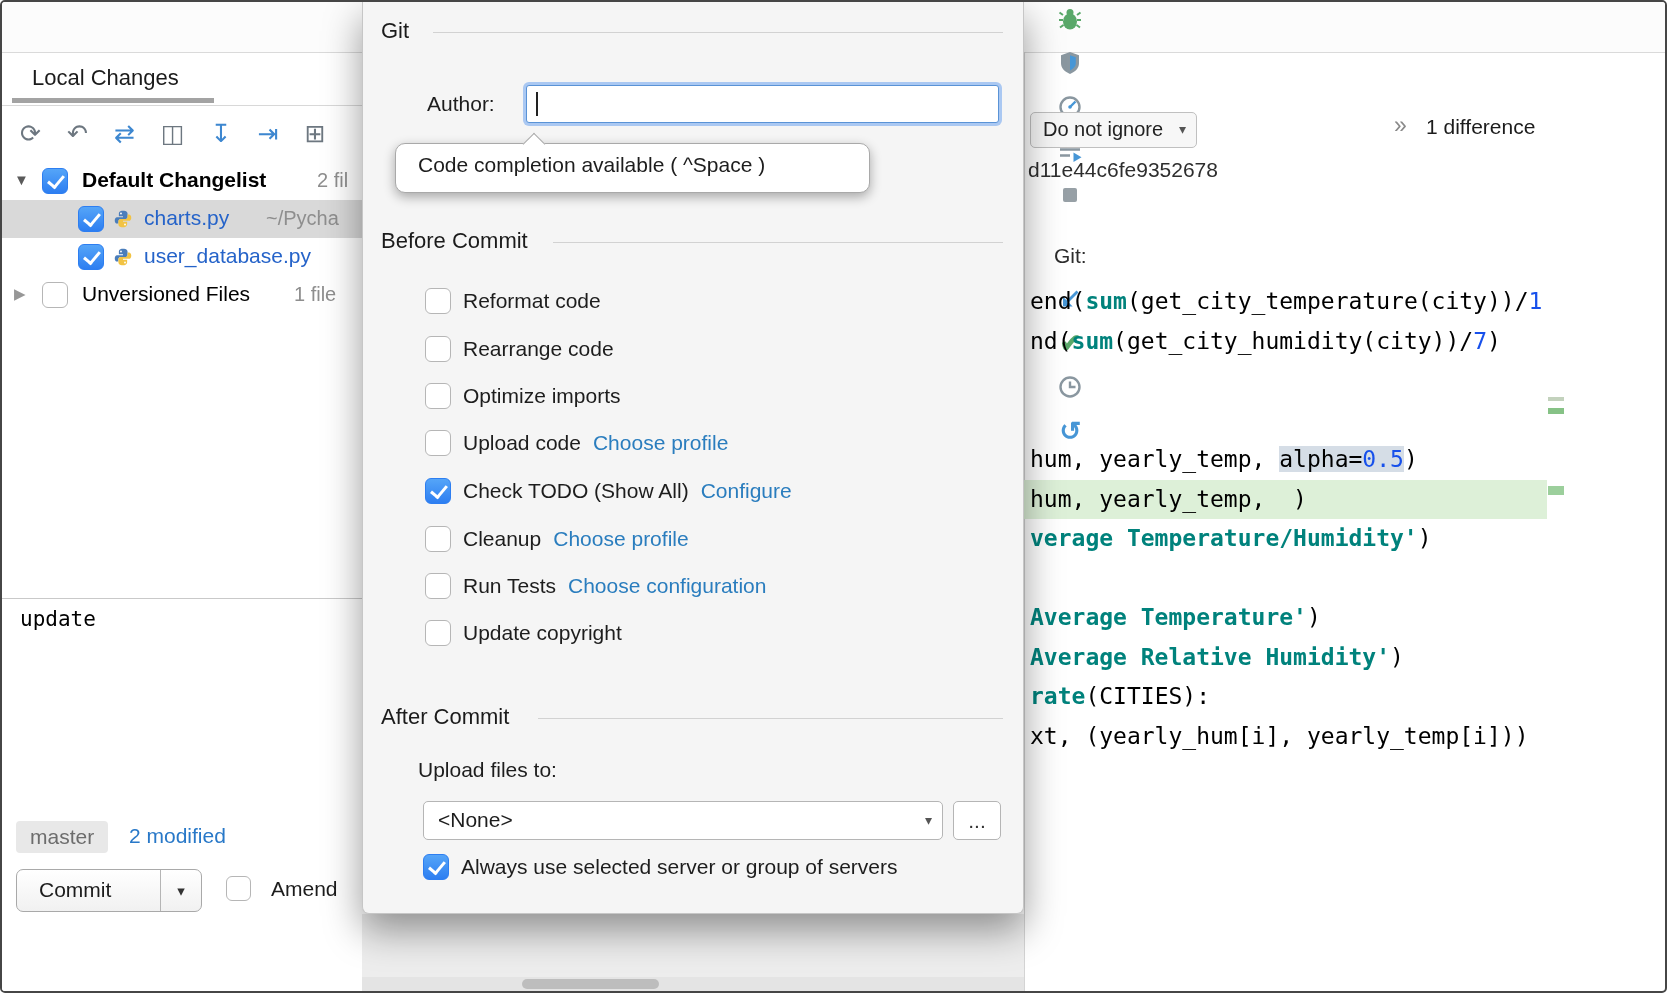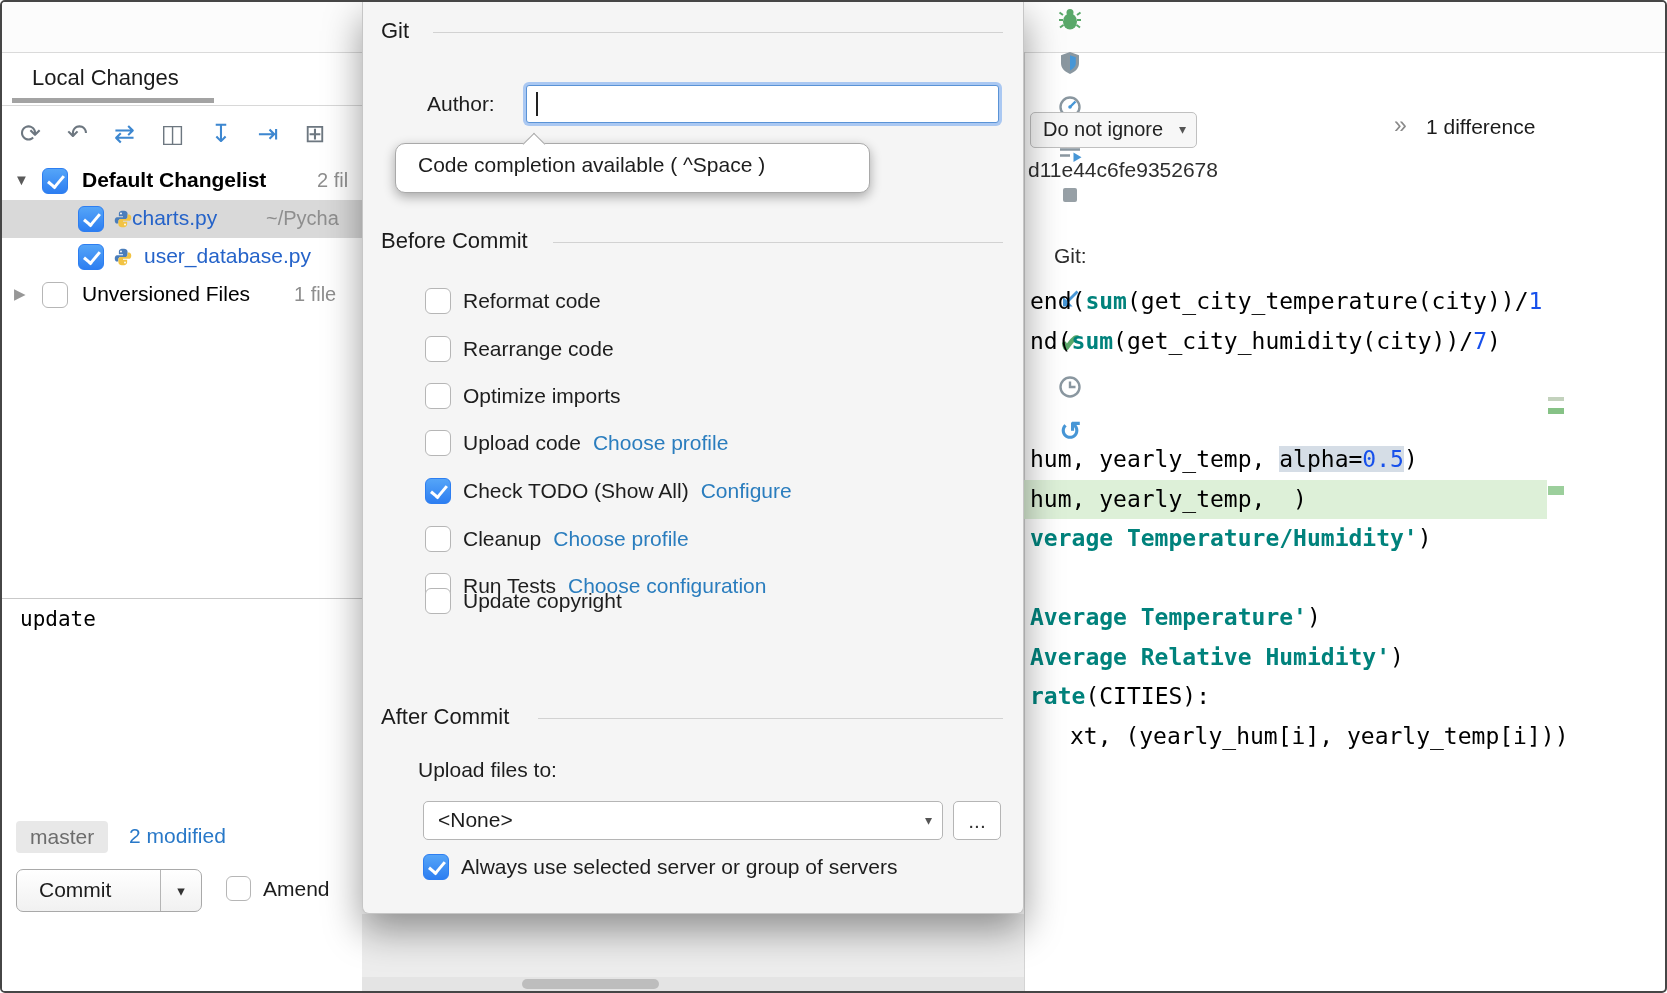--- a/index.html
+++ b/index.html
@@ -31,21 +31,21 @@
   .t-meta{position:absolute;top:7px;font-size:20px;color:#8e8e8e;white-space:nowrap;}
   .py-icon{position:absolute;left:110px;top:8px;width:22px;height:22px;}
   
   .commit-area{position:absolute;left:0;top:596px;width:1022px;height:393px;background:#fff;border-top:1px solid #c9c9c9;}
   .commit-msg{position:absolute;left:18px;top:8px;font-family:"DejaVu Sans Mono", monospace;font-size:21px;color:#000;}
   .branch-chip{position:absolute;left:14px;top:819px;height:32px;line-height:32px;padding:0 14px;background:#e8e8e8;border-radius:4px;font-size:21px;color:#6d6d6d;}
   .modified-link{position:absolute;left:127px;top:822px;font-size:21px;color:#2878c8;cursor:pointer;}
   .commit-btn{position:absolute;left:14px;top:867px;width:186px;height:43px;border:1px solid #a9a9a9;border-radius:7px;background:linear-gradient(#ffffff,#f1f1f1);box-sizing:border-box;}
   .cbtn-label{position:absolute;left:22px;top:8px;font-size:21px;color:#1c1c1c;}
   .cbtn-arrow{position:absolute;right:0;top:0;width:40px;height:100%;border-left:1px solid #b5b5b5;text-align:center;line-height:41px;font-size:15px;color:#333;}
-  .amend{position:absolute;left:224px;top:874px;display:flex;align-items:center;gap:12px;}
+  .amend{position:absolute;left:224px;top:874px;display:flex;align-items:center;gap:20px;}
   .amend .cb{width:25px;height:25px;}
   .amend-label{font-size:21px;color:#1c1c1c;}
   .under-overlay{position:absolute;left:360px;top:912px;width:662px;height:63px;background:#ededed;}
   .hscroll{position:absolute;left:360px;top:975px;width:662px;height:14px;background:#e4e4e4;}
   .hthumb{position:absolute;left:160px;top:2px;width:137px;height:10px;border-radius:5px;background:#bdbdbd;}
   
   .v-divider{position:absolute;left:1022px;top:50px;width:1px;height:939px;background:#d4d4d4;}
   .run-toolbar{position:absolute;left:1050px;top:4px;height:42px;display:flex;align-items:center;gap:18px;flex-direction:column;}
   .rt-icon{width:28px;height:28px;display:flex;align-items:center;justify-content:center;cursor:default;}
   .rt-icon.glyph{font-size:26px;line-height:1;font-weight:bold;}
@@ -121,21 +121,21 @@
   <div class="tree-row selected" style="top:198px">
     <span class="cb checked tree-cb" style="left:76px"></span>
     <span class="py-icon">
       <svg width="22" height="22" viewBox="0 0 24 24">
         <path d="M12 3c-4 0-4.5 2-4.5 3.5V9H12v1H5.5C4 10 3 11.5 3 13.5S4 17 5.5 17H7v-2.5C7 12.5 8.5 12 10 12h4.5c1.5 0 2.5-1 2.5-2.5V6.5C17 4.5 16 3 12 3z" fill="#4a7dbb"></path>
         <path d="M12 21c4 0 4.5-2 4.5-3.5V15H12v-1h6.5c1.5 0 2.5-1.5 2.5-3.5S20 7 18.5 7H17v2.5c0 2-1.5 2.5-3 2.5H9.5C8 12 7 13 7 14.5v3C7 19.5 8 21 12 21z" fill="#f2c343"></path>
         <circle cx="9.8" cy="6" r="1" fill="#fff"></circle>
           <circle cx="14.2" cy="18" r="1" fill="#fff"></circle>
       </svg>
     </span>
-    <span class="t-file" style="left:130px">charts.py</span>
+    <span class="t-file" style="left:142px">charts.py</span>
     <span class="t-meta" style="left:264px">~/Pycha</span>
   </div>
 
   <div class="tree-row" style="top:236px">
     <span class="cb checked tree-cb" style="left:76px"></span>
     <span class="py-icon">
       <svg width="22" height="22" viewBox="0 0 24 24">
         <path d="M12 3c-4 0-4.5 2-4.5 3.5V9H12v1H5.5C4 10 3 11.5 3 13.5S4 17 5.5 17H7v-2.5C7 12.5 8.5 12 10 12h4.5c1.5 0 2.5-1 2.5-2.5V6.5C17 4.5 16 3 12 3z" fill="#4a7dbb"></path>
         <path d="M12 21c4 0 4.5-2 4.5-3.5V15H12v-1h6.5c1.5 0 2.5-1.5 2.5-3.5S20 7 18.5 7H17v2.5c0 2-1.5 2.5-3 2.5H9.5C8 12 7 13 7 14.5v3C7 19.5 8 21 12 21z" fill="#f2c343"></path>
         <circle cx="9.8" cy="6" r="1" fill="#fff"></circle>
@@ -237,21 +237,21 @@
 
   <div class="code">
       <div class="code-line" style="top: 0px;"><span class="p">end(</span><span class="fn">sum</span><span class="p">(get_city_temperature(city))/</span><span class="num">1</span></div>
       <div class="code-line" style="top: 39.5px;"><span class="p">nd(</span><span class="fn">sum</span><span class="p">(get_city_humidity(city))/</span><span class="num">7</span><span class="p">)</span></div>
       <div class="code-line" style="top: 158px;"><span class="p">hum, yearly_temp, </span><span class="p hl">alpha=</span><span class="num hl">0.5</span><span class="p">)</span></div>
       <div class="code-line added" style="top: 197.5px;"><span class="p">hum, yearly_temp, </span><span class="p"> )</span></div>
       <div class="code-line" style="top: 237px;"><span class="str">verage Temperature/Humidity'</span><span class="p">)</span></div>
       <div class="code-line" style="top: 316px;"><span class="str">Average Temperature'</span><span class="p">)</span></div>
       <div class="code-line" style="top: 355.5px;"><span class="str">Average Relative Humidity'</span><span class="p">)</span></div>
       <div class="code-line" style="top: 395px;"><span class="fn">rate</span><span class="p">(CITIES):</span></div>
-      <div class="code-line" style="top: 434.5px; margin-left: 40px;"><span class="p">xt, (yearly_hum[i], yearly_temp[i]))</span></div>
+      <div class="code-line" style="top: 434.5px;"><span class="p">xt, (yearly_hum[i], yearly_temp[i]))</span></div>
     </div>
 
   <div class="stripe">
     <div class="mark" style="top:195px;height:4px;background:#c3d2bd"></div>
     <div class="mark" style="top:206px;height:6px;background:#86c286"></div>
     <div class="mark" style="top:284px;height:9px;background:#9ccf9c"></div>
   </div>
 
   <div class="overlay">
     <span class="sec-title" style="left:18px;top:16px">Git</span>
@@ -290,21 +290,21 @@
     <div class="bc-row" style="top:518px">
       <span class="cb"></span>
       <span class="bc-label">Cleanup</span>
       <a class="link">Choose profile</a>
     </div>
     <div class="bc-row" style="top:565px">
       <span class="cb"></span>
       <span class="bc-label">Run Tests</span>
       <a class="link">Choose configuration</a>
     </div>
-    <div class="bc-row" style="top:580px">
+    <div class="bc-row" style="top:612px">
       <span class="cb"></span>
       <span class="bc-label">Update copyright</span>
     </div>
 
     <span class="sec-title" style="left:18px;top:702px">After Commit</span>
     <div class="sec-rule" style="left:175px;top:716px"></div>
 
     <span class="upload-label">Upload files to:</span>
     <div class="upload-select">
       <span class="us-val">&lt;None&gt;</span>

